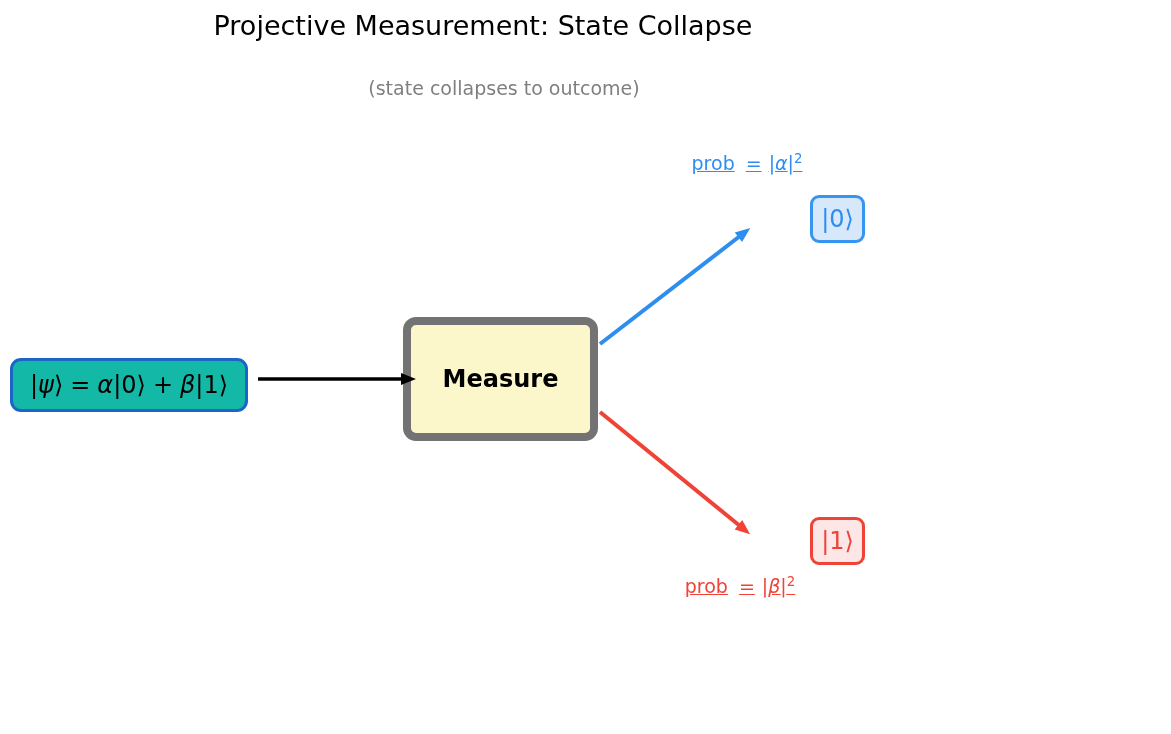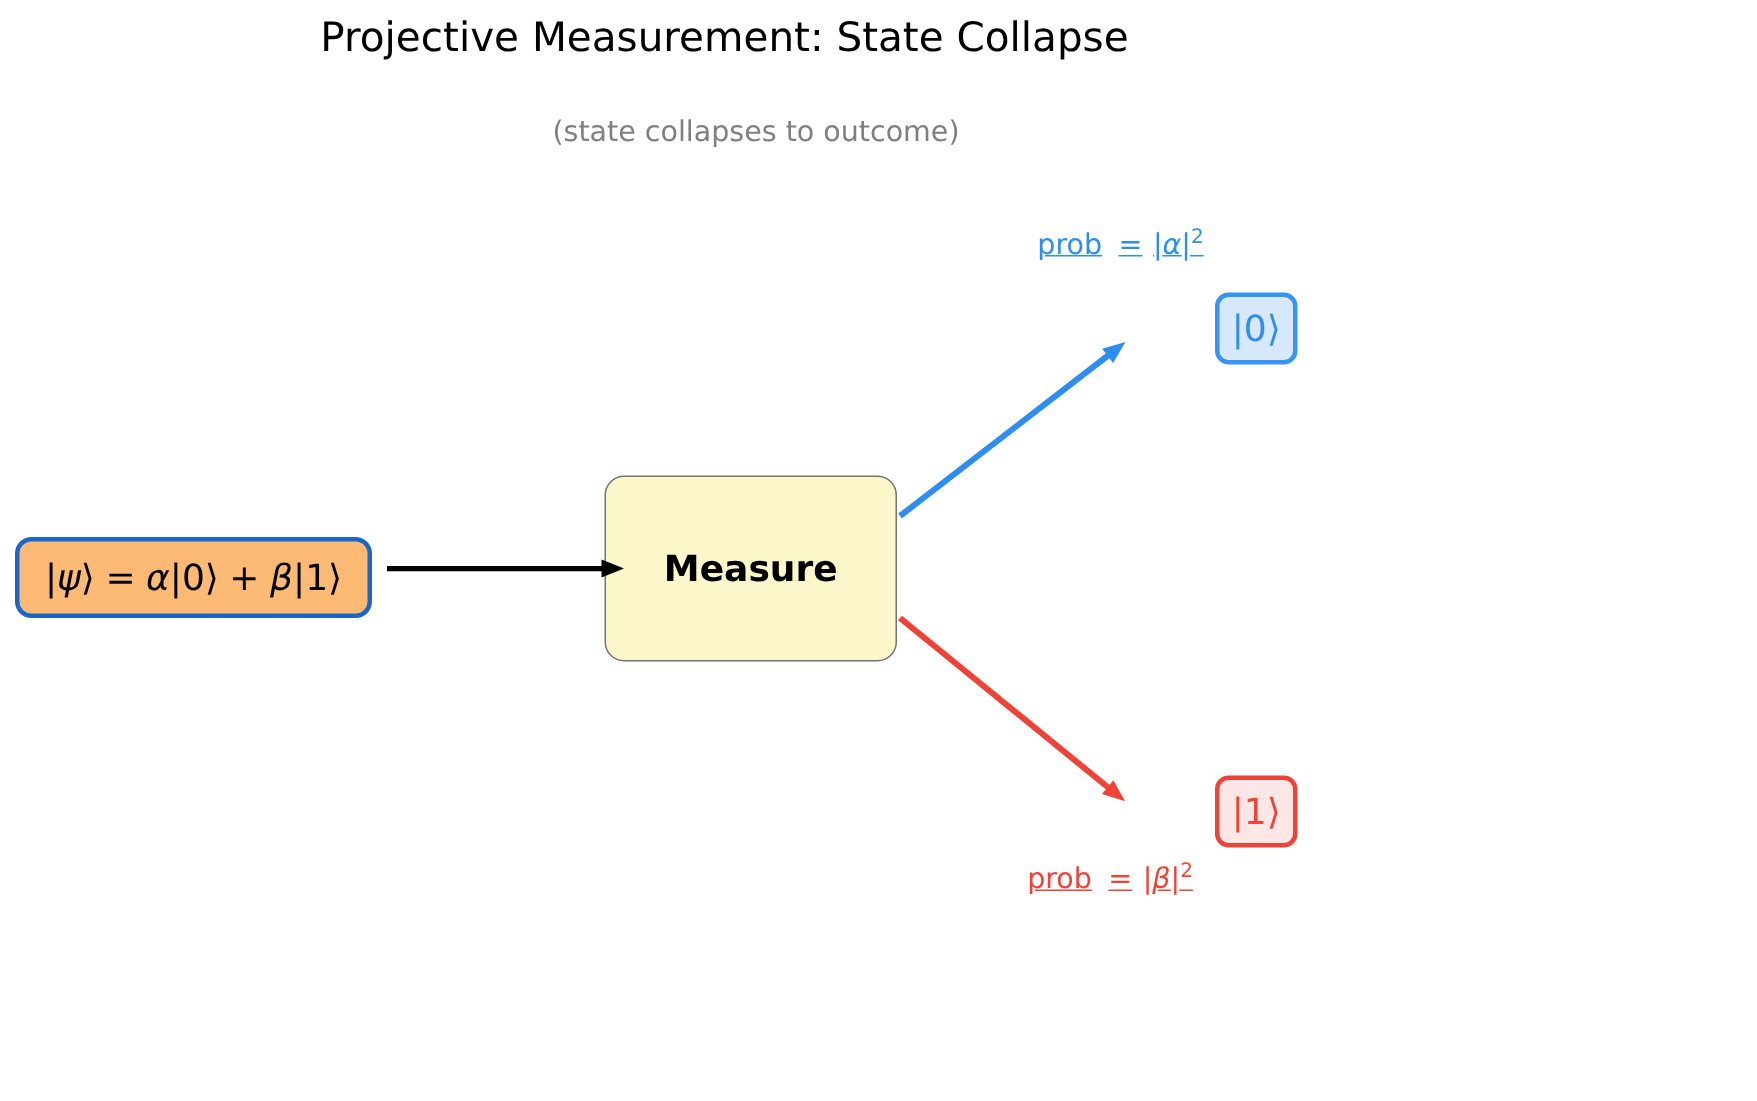--- a/index.html
+++ b/index.html
@@ -35,39 +35,39 @@
     color: #7f7f7f;
     margin-left: 21px;
   }
   .state-box {
     position: absolute;
     left: 10px;
     top: 358px;
     width: 238px;
     height: 54px;
     box-sizing: border-box;
-    background: #fdba74;
+    background: #14b8a6;
     border: 3px solid #1b64c8;
     border-radius: 11px;
     display: flex;
     align-items: center;
     justify-content: center;
     font-size: 24px;
     color: #000000;
     white-space: nowrap;
   }
   .measure-box {
     position: absolute;
     left: 403px;
     top: 317px;
     width: 195px;
     height: 124px;
     box-sizing: border-box;
     background: #fcf6cb;
-    border: 1px solid #737373;
+    border: 8px solid #737373;
     border-radius: 13px;
     display: flex;
     align-items: center;
     justify-content: center;
     font-size: 24px;
     font-weight: bold;
     color: #000000;
   }
   .ket-box {
     position: absolute;

